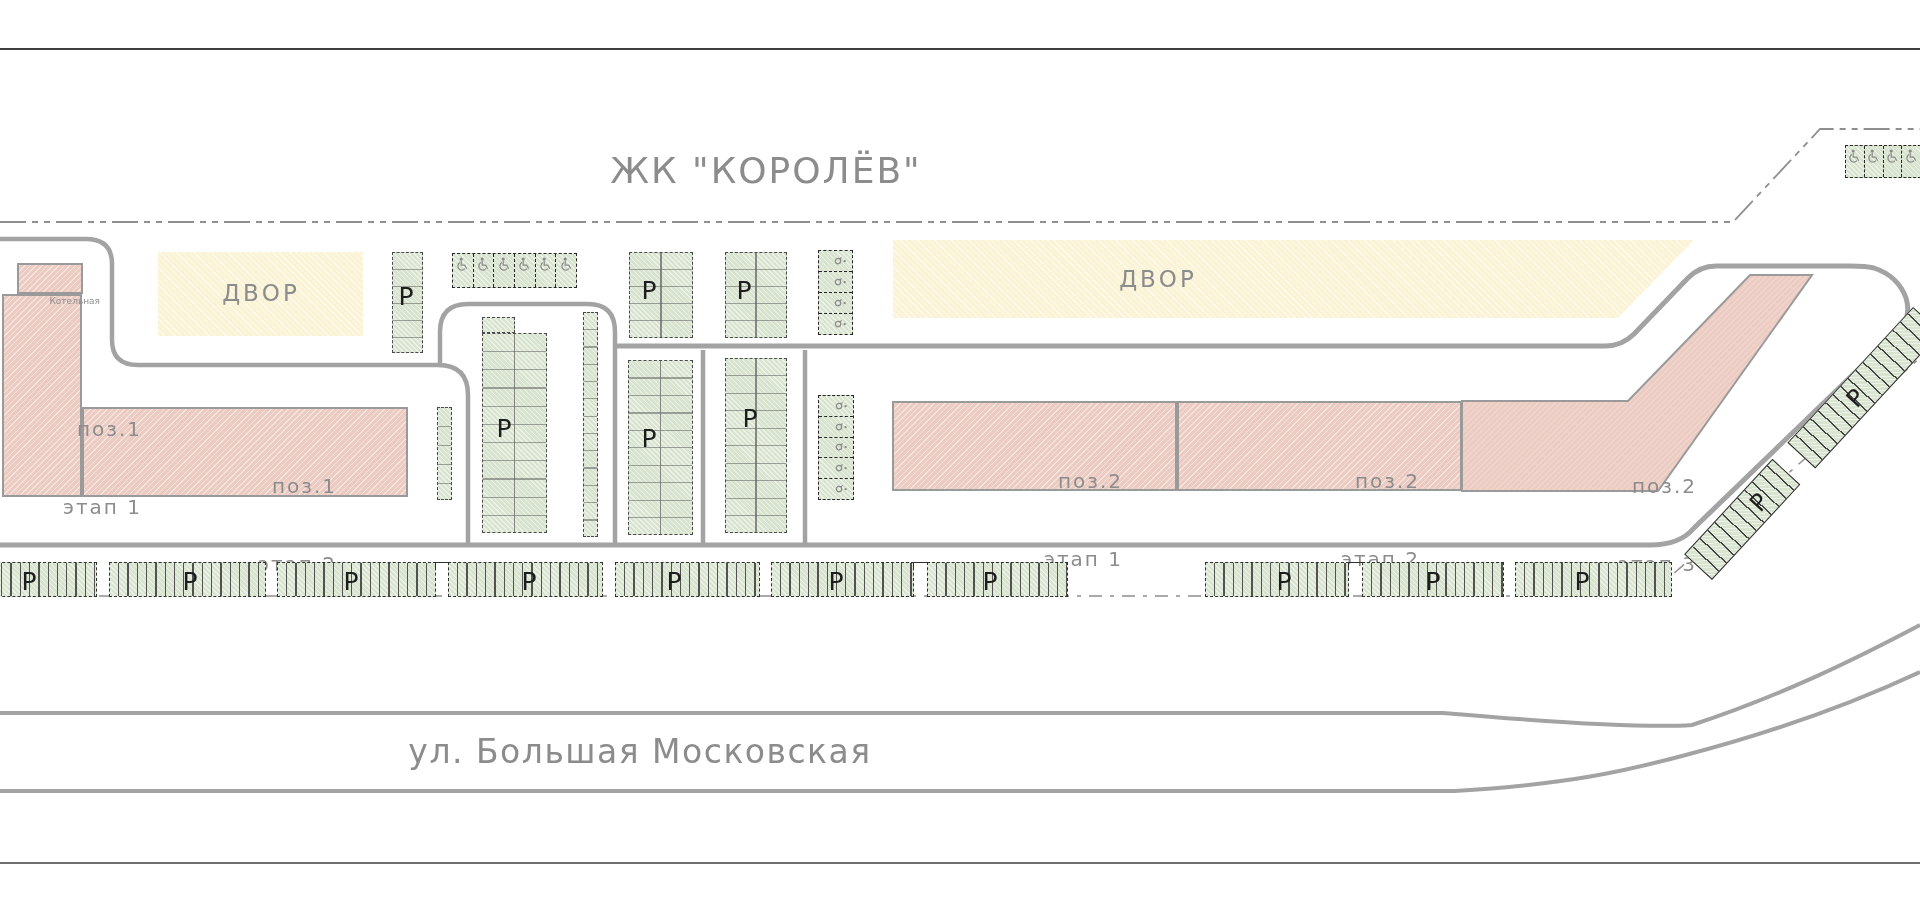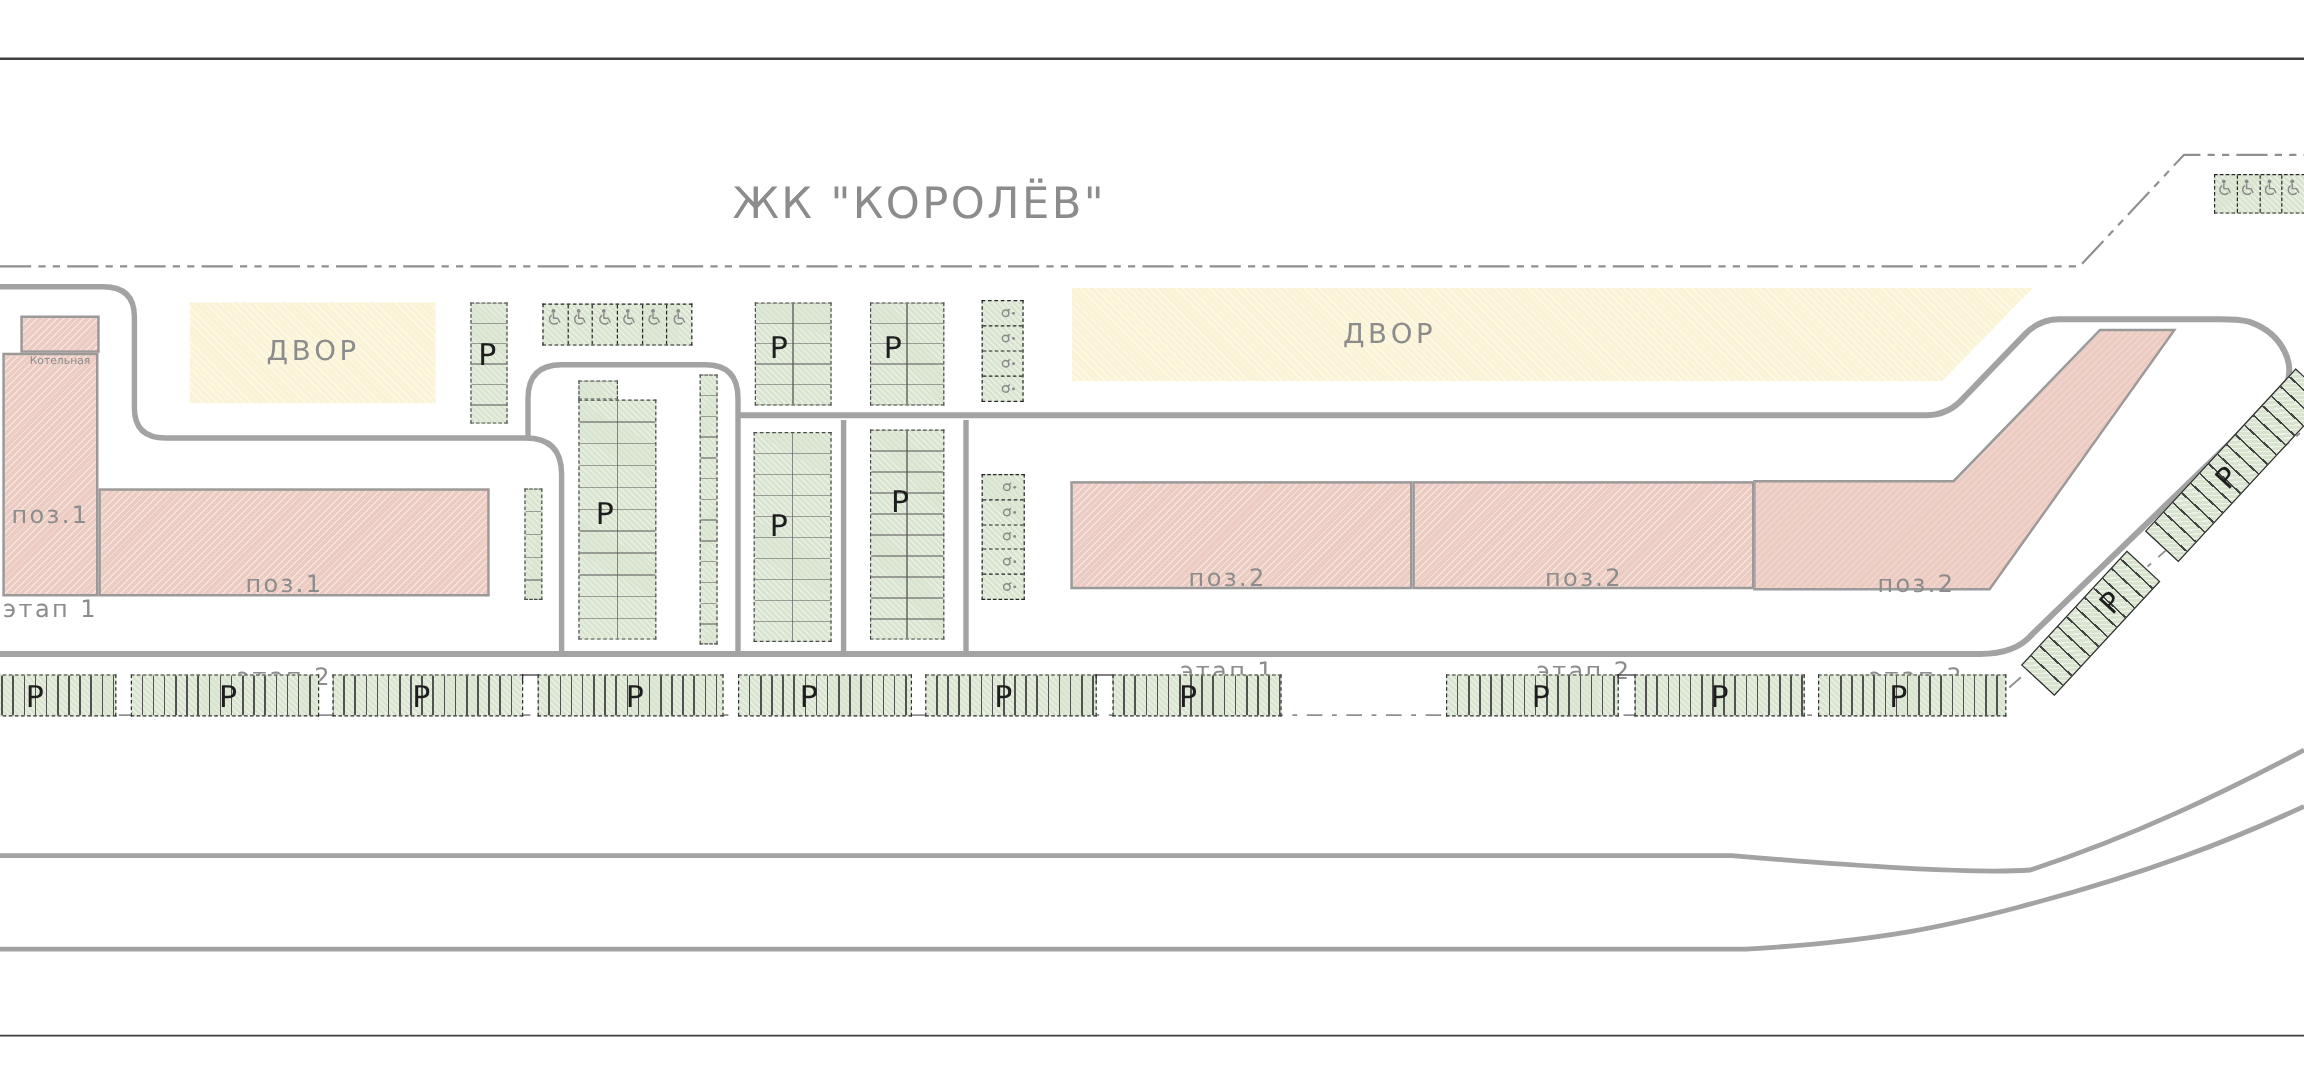--- a/index.html
+++ b/index.html
@@ -5,21 +5,21 @@
   :root{
     --c-road:#a3a3a3; --c-bound:#8f8f8f; --c-pink:#ecccc2; --c-pinkbr:#9a9a9a;
     --c-yellow:#fbf3d6; --c-green:#d8e4cf; --c-dash:#2f2f2f; --c-grid:#6f6f6f;
     --c-gray:#8c8c8c; --c-p:#1d1d1d;
   }
   html,body{margin:0;padding:0;background:#fff;}
   body{font-family:"DejaVu Sans","Liberation Sans",sans-serif;}
   #plan{position:relative;width:1920px;height:904px;overflow:hidden;background:#fff;}
   svg.layer{position:absolute;left:0;top:0;}
   .lbl{position:absolute;color:var(--c-gray);text-align:center;white-space:pre;line-height:1.25;}
-  .lbl span{display:block;}
+  .lbl span{display:block;text-align:right;}
   .title{font-size:36px;letter-spacing:2px;}
   .street{font-size:33px;letter-spacing:1.5px;}
   .dvorlbl{font-size:23px;letter-spacing:3px;}
   .bldlbl{font-size:20px;letter-spacing:2px;line-height:26px;}
   .tinylbl{font-size:9px;letter-spacing:0;}
   .bld{position:absolute;background-color:var(--c-pink);
        background-image:repeating-linear-gradient(135deg,rgba(255,255,255,.45) 0 1px,transparent 1px 4px);
        border:2px solid var(--c-pinkbr);box-sizing:border-box;}
   .yard{position:absolute;background-color:var(--c-yellow);
        background-image:repeating-linear-gradient(45deg,rgba(255,255,255,.5) 0 1px,transparent 1px 4px);}
@@ -84,20 +84,21 @@
   <div class="yard" style="left:158px;top:252px;width:205px;height:84px;"></div>
   <div class="yard" style="left:893px;top:240px;width:801px;height:78px;clip-path:polygon(0 0,100% 0,calc(100% - 76px) 100%,0 100%);"></div>
 
   <div class="bld" style="left:17px;top:263px;width:66px;height:31px;"></div>
   <div class="bld" style="left:2px;top:294px;width:80px;height:203px;"></div>
   <div class="bld" style="left:82px;top:407px;width:326px;height:90px;"></div>
   <div class="bld" style="left:892px;top:401px;width:285px;height:90px;"></div>
   <div class="bld" style="left:1177px;top:401px;width:285px;height:90px;"></div>
 
   <div class="lbl title" style="left:566px;top:148px;width:400px;">ЖК "КОРОЛЁВ"</div>
+  <div class="lbl street" style="left:390px;top:731px;width:500px;">ул. Большая Московская</div>
   <div class="lbl dvorlbl" style="left:161px;top:279px;width:200px;">ДВОР</div>
   <div class="lbl dvorlbl" style="left:1058px;top:265px;width:200px;">ДВОР</div>
 
   <div class="lbl tinylbl" style="left:0px;top:273px;width:100px;">
     <span>Котельная</span>
   </div>
   <div class="lbl bldlbl" style="left:-58px;top:364px;width:200px;">
     <span>поз.1</span>
     <span>этап 1</span>
   </div>

